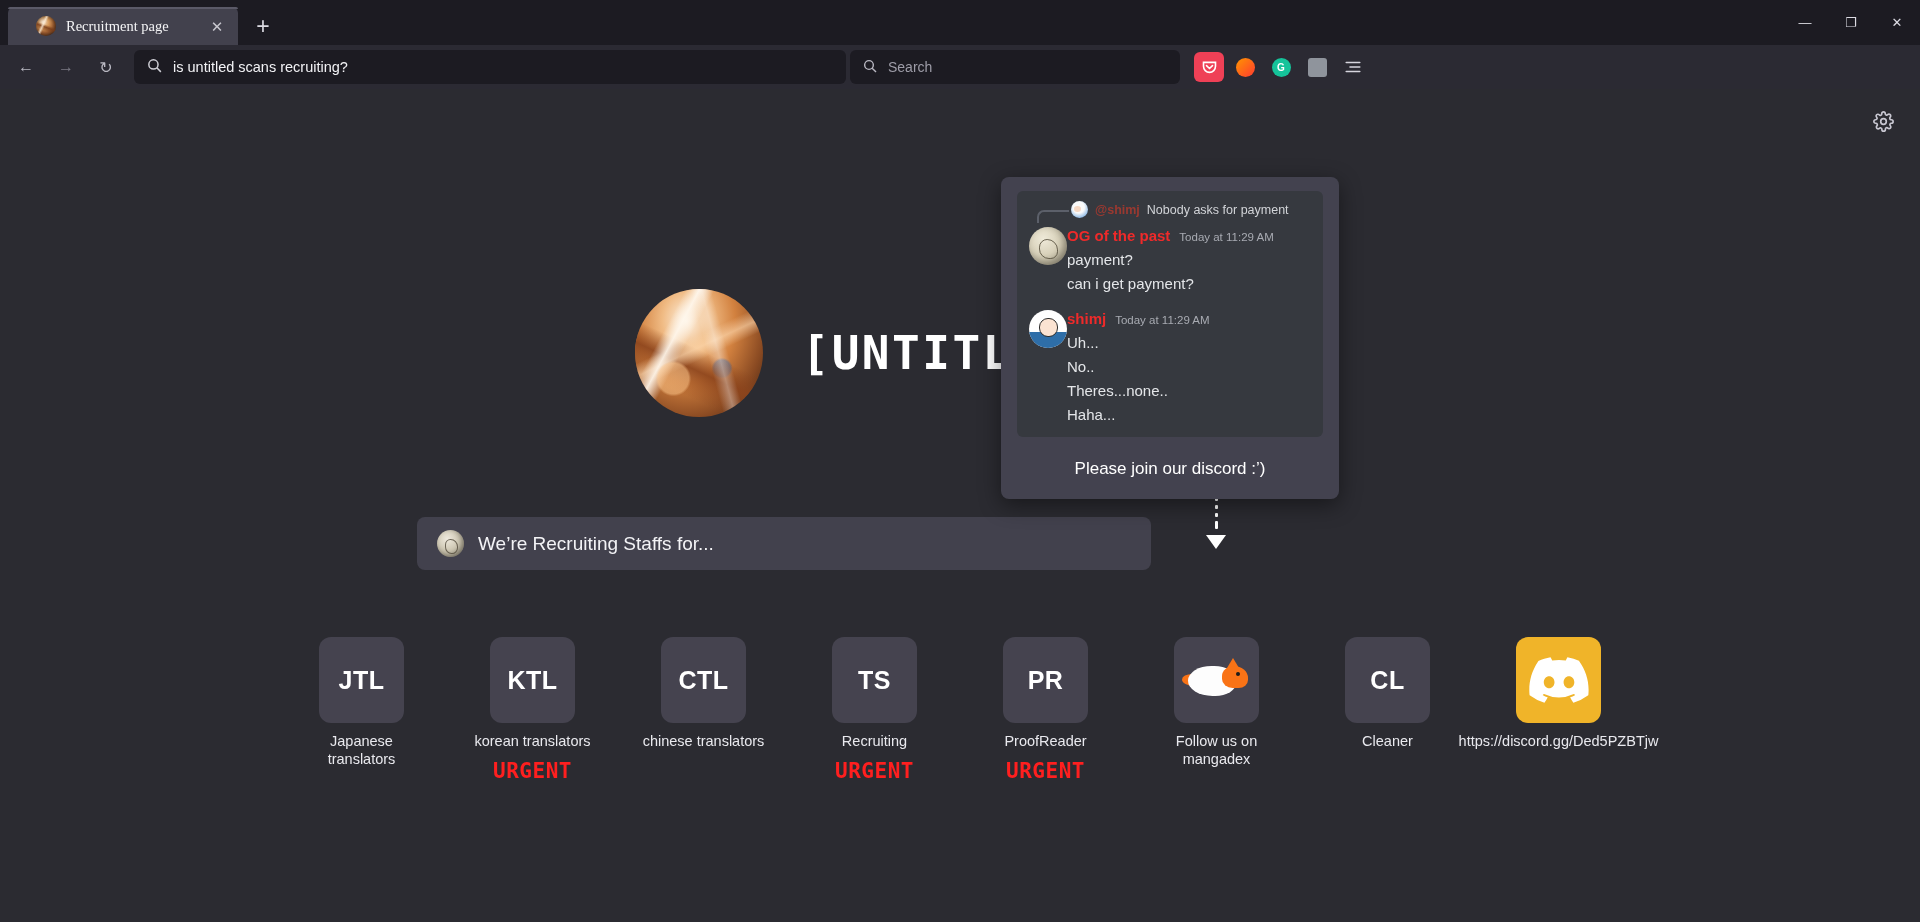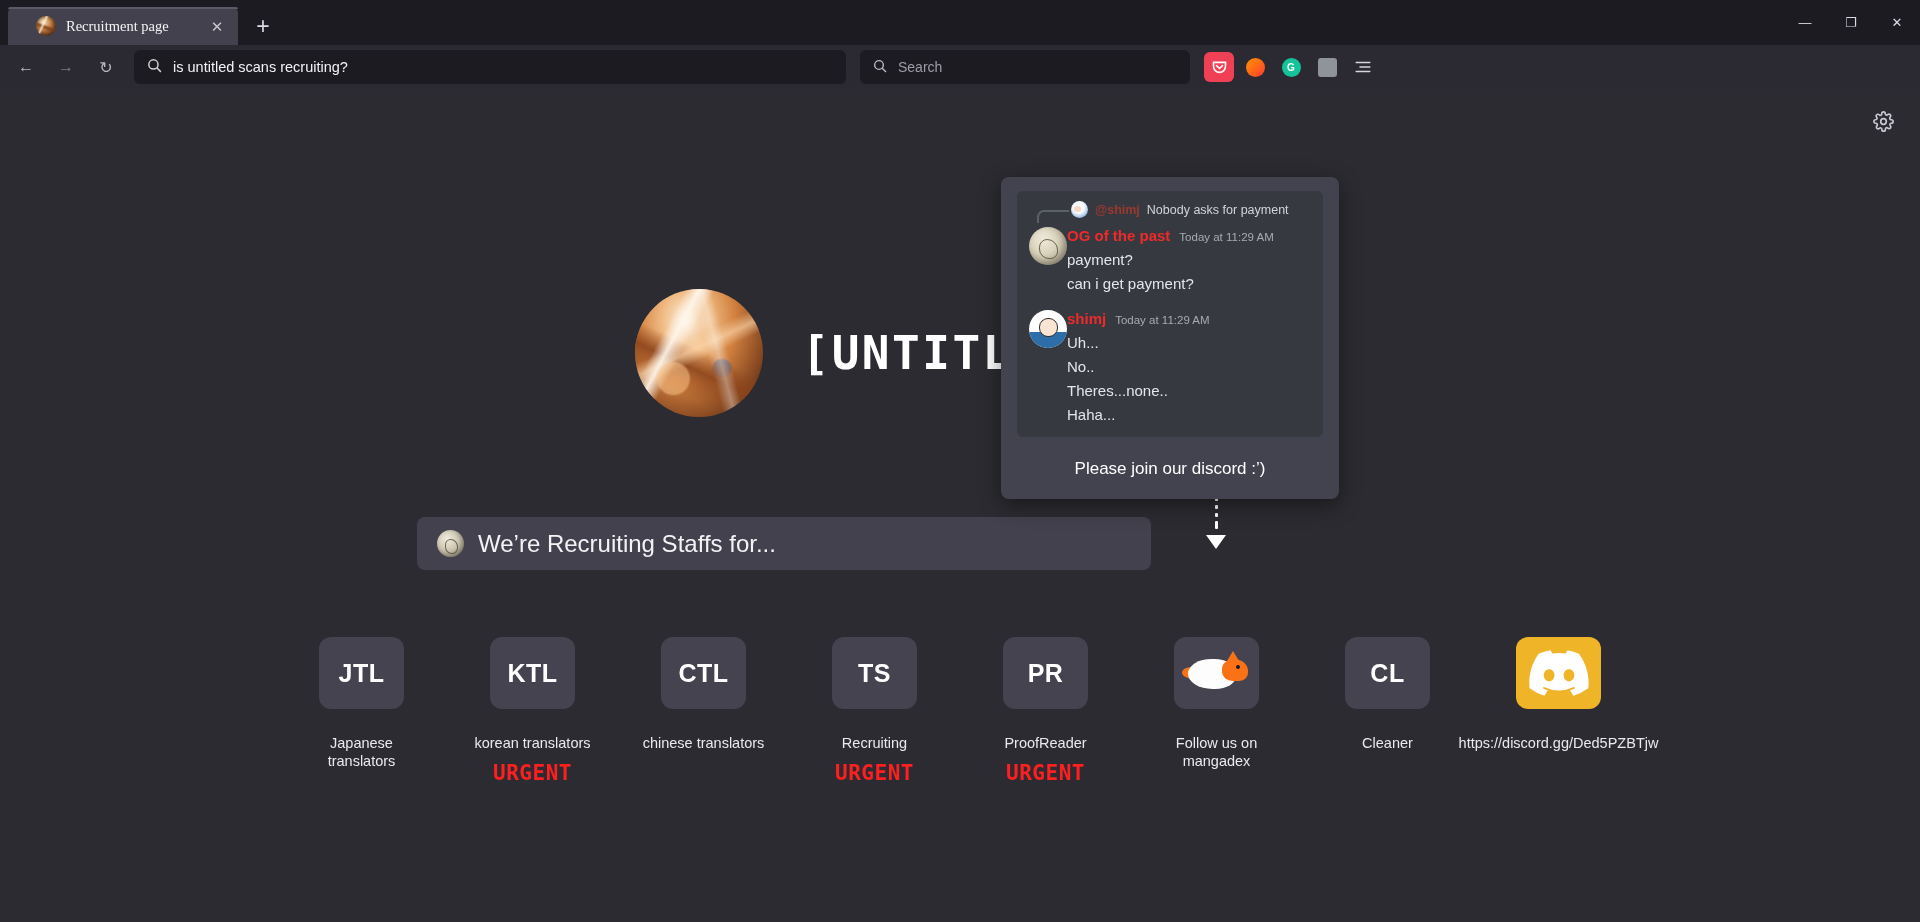--- a/index.html
+++ b/index.html
@@ -67,21 +67,21 @@
     width: 36px; height: 32px; display: grid; place-items: center;
     color: #b9b8c2; border-radius: 4px; flex: none;
   }
   .navbtn.dim { color: #7b7a85; }
   .urlbar, .searchbar {
     height: 34px; background: #1c1b22; border-radius: 6px;
     display: flex; align-items: center; gap: 10px; padding: 12px 12px;
     color: #e6e6ea; font-size: 14.5px;
   }
   .urlbar { width: 712px; margin-left: 6px; }
-  .searchbar { width: 330px; margin-left: 10px; color: #8d8c96; }
+  .searchbar { width: 330px; margin-left: 0; color: #8d8c96; }
   .searchbar .ph { color: #9e9da8; font-size: 14px; }
   .urltext { color: #f2f2f5; font-size: 14.5px; }
   .ext-icons { display: flex; align-items: center; gap: 6px; margin-left: 10px; }
   .ext {
     width: 30px; height: 30px; border-radius: 5px; display: grid; place-items: center;
     font-size: 14px;
   }
   .ext.pocket { background: #ef4056; color: #fff; border-radius: 6px; }
   .ext.menu { color: #d6d5de; }
   .circ { width: 19px; height: 19px; border-radius: 50%; display: grid; place-items: center;
@@ -131,47 +131,47 @@
   .banner-avatar {
     width: 27px; height: 27px; border-radius: 50%; flex: none;
     background: radial-gradient(circle at 38% 33%, #efeade 0%, #cfc8b4 45%, #a49c86 100%);
     box-shadow: inset -2px -2px 5px rgba(0,0,0,.35);
     position: relative; overflow: hidden;
   }
   .banner-avatar::after{
     content:""; position:absolute; left:30%; top:35%; width:42%; height:45%;
     border:1.5px solid rgba(80,72,58,.8); border-radius: 40% 55% 45% 50%;
   }
-  .banner-text { color: #f3f3f6; font-size: 24px; }
+  .banner-text { color: #f3f3f6; font-size: 19px; }
 
   .arrow {
     position: absolute; left: 1198px; top: 408px; width: 36px; height: 62px;
     display: flex; flex-direction: column; align-items: center; justify-content: flex-start;
   }
   .arrow .dash { width: 3px; height: 4px; background: #ffffff; margin-bottom: 4px; border-radius: 1px;}
   .arrow .head {
     width: 0; height: 0; border-left: 10px solid transparent; border-right: 10px solid transparent;
     border-top: 14px solid #ffffff; margin-top: 2px;
   }
 
   
   .roles {
     position: absolute; top: 548px; left: 0; right: 0;
     display: flex; justify-content: center; align-items: flex-start; gap: 44px;
   }
   .role { width: 127px; display: flex; flex-direction: column; align-items: center; }
   .role-tile {
-    width: 85px; height: 72px; border-radius: 12px; background: #45434f;
+    width: 85px; height: 86px; border-radius: 12px; background: #45434f;
     display: grid; place-items: center; color: #ffffff; font-size: 25px; font-weight: 700;
     letter-spacing: .5px;
   }
   .role-tile.img { background: #45434f; }
   .role-tile.discord { background: #f0b429; }
   .role-label {
-    margin-top: 26px; color: #e9e9ee; font-size: 14.5px; text-align: center;
+    margin-top: 10px; color: #e9e9ee; font-size: 14.5px; text-align: center;
     line-height: 1.22;
   }
   .role-urgent {
     margin-top: 8px; color: #ff1f1f; font-size: 21px; font-weight: 700;
     font-family: "DejaVu Sans Mono", monospace; letter-spacing: .5px;
   }
   .fox { width: 62px; height: 44px; position: relative; }
   .fox .body {
     position: absolute; left: 2px; top: 8px; width: 48px; height: 30px;
     background: #fdfdfd; border-radius: 50% 46% 44% 52%;

